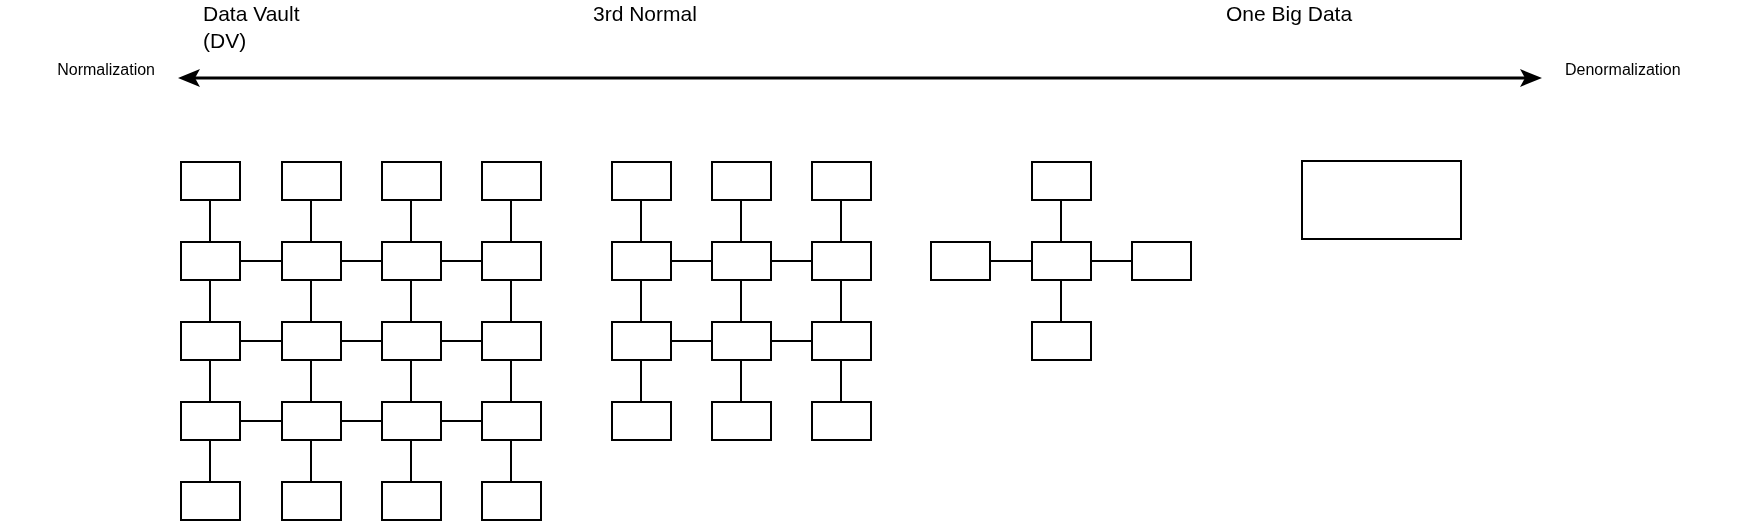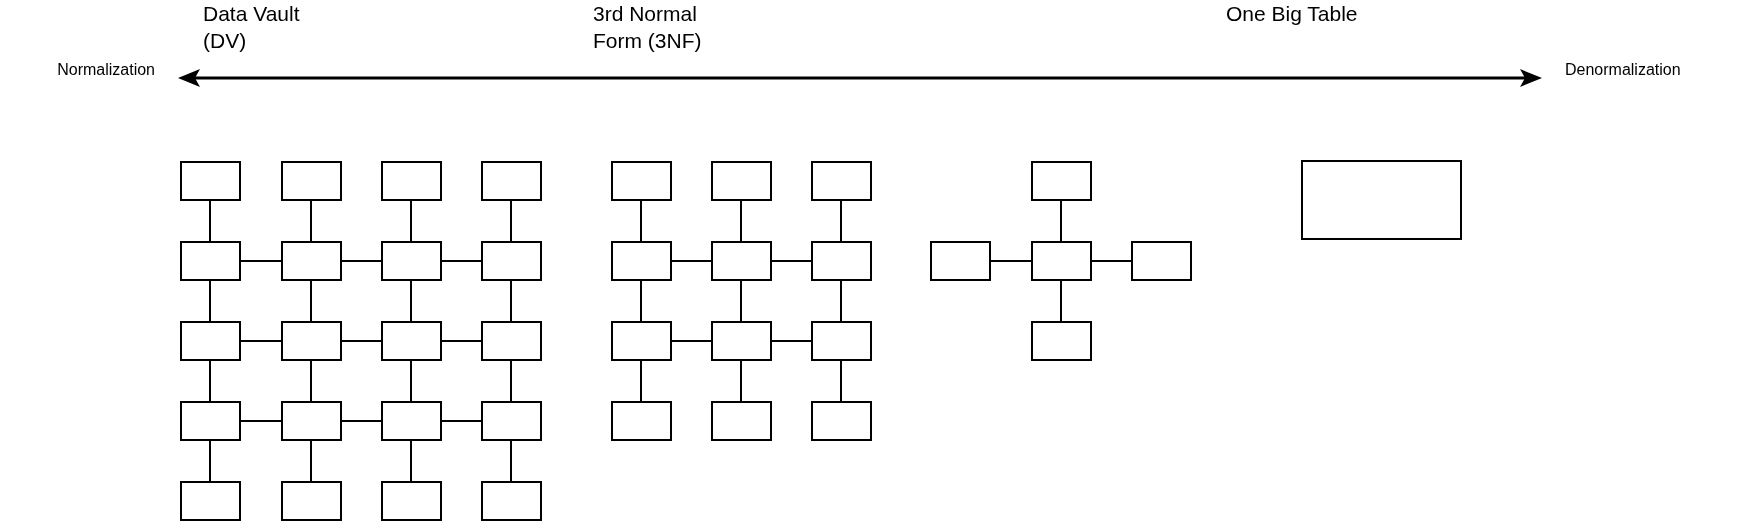--- a/index.html
+++ b/index.html
@@ -77,26 +77,25 @@
     <polygon points="8,12 30,3 25,12 30,21" fill="#000000"></polygon>
     <polygon points="1372,12 1350,3 1355,12 1350,21" fill="#000000"></polygon>
   </svg>
 
   <div class="model-label" style="left:203px">
     <div>Data Vault</div>
     <div>(DV)</div>
   </div>
   <div class="model-label" style="left:593px">
     <div>3rd Normal</div>
-    <div>Form (3NF)</div>
   </div>
   <div class="model-label" style="left:928px">
   </div>
   <div class="model-label" style="left:1226px">
-    <div>One Big Table</div>
+    <div>One Big Data</div>
   </div>
 
   <div class="diagram">
       <div class="sline" style="left: 209px; top: 201px; width: 2px; height: 40px;"></div>
       <div class="sline" style="left: 310px; top: 201px; width: 2px; height: 40px;"></div>
       <div class="sline" style="left: 410px; top: 201px; width: 2px; height: 40px;"></div>
       <div class="sline" style="left: 510px; top: 201px; width: 2px; height: 40px;"></div>
       <div class="sline" style="left: 209px; top: 281px; width: 2px; height: 40px;"></div>
       <div class="sline" style="left: 310px; top: 281px; width: 2px; height: 40px;"></div>
       <div class="sline" style="left: 410px; top: 281px; width: 2px; height: 40px;"></div>

